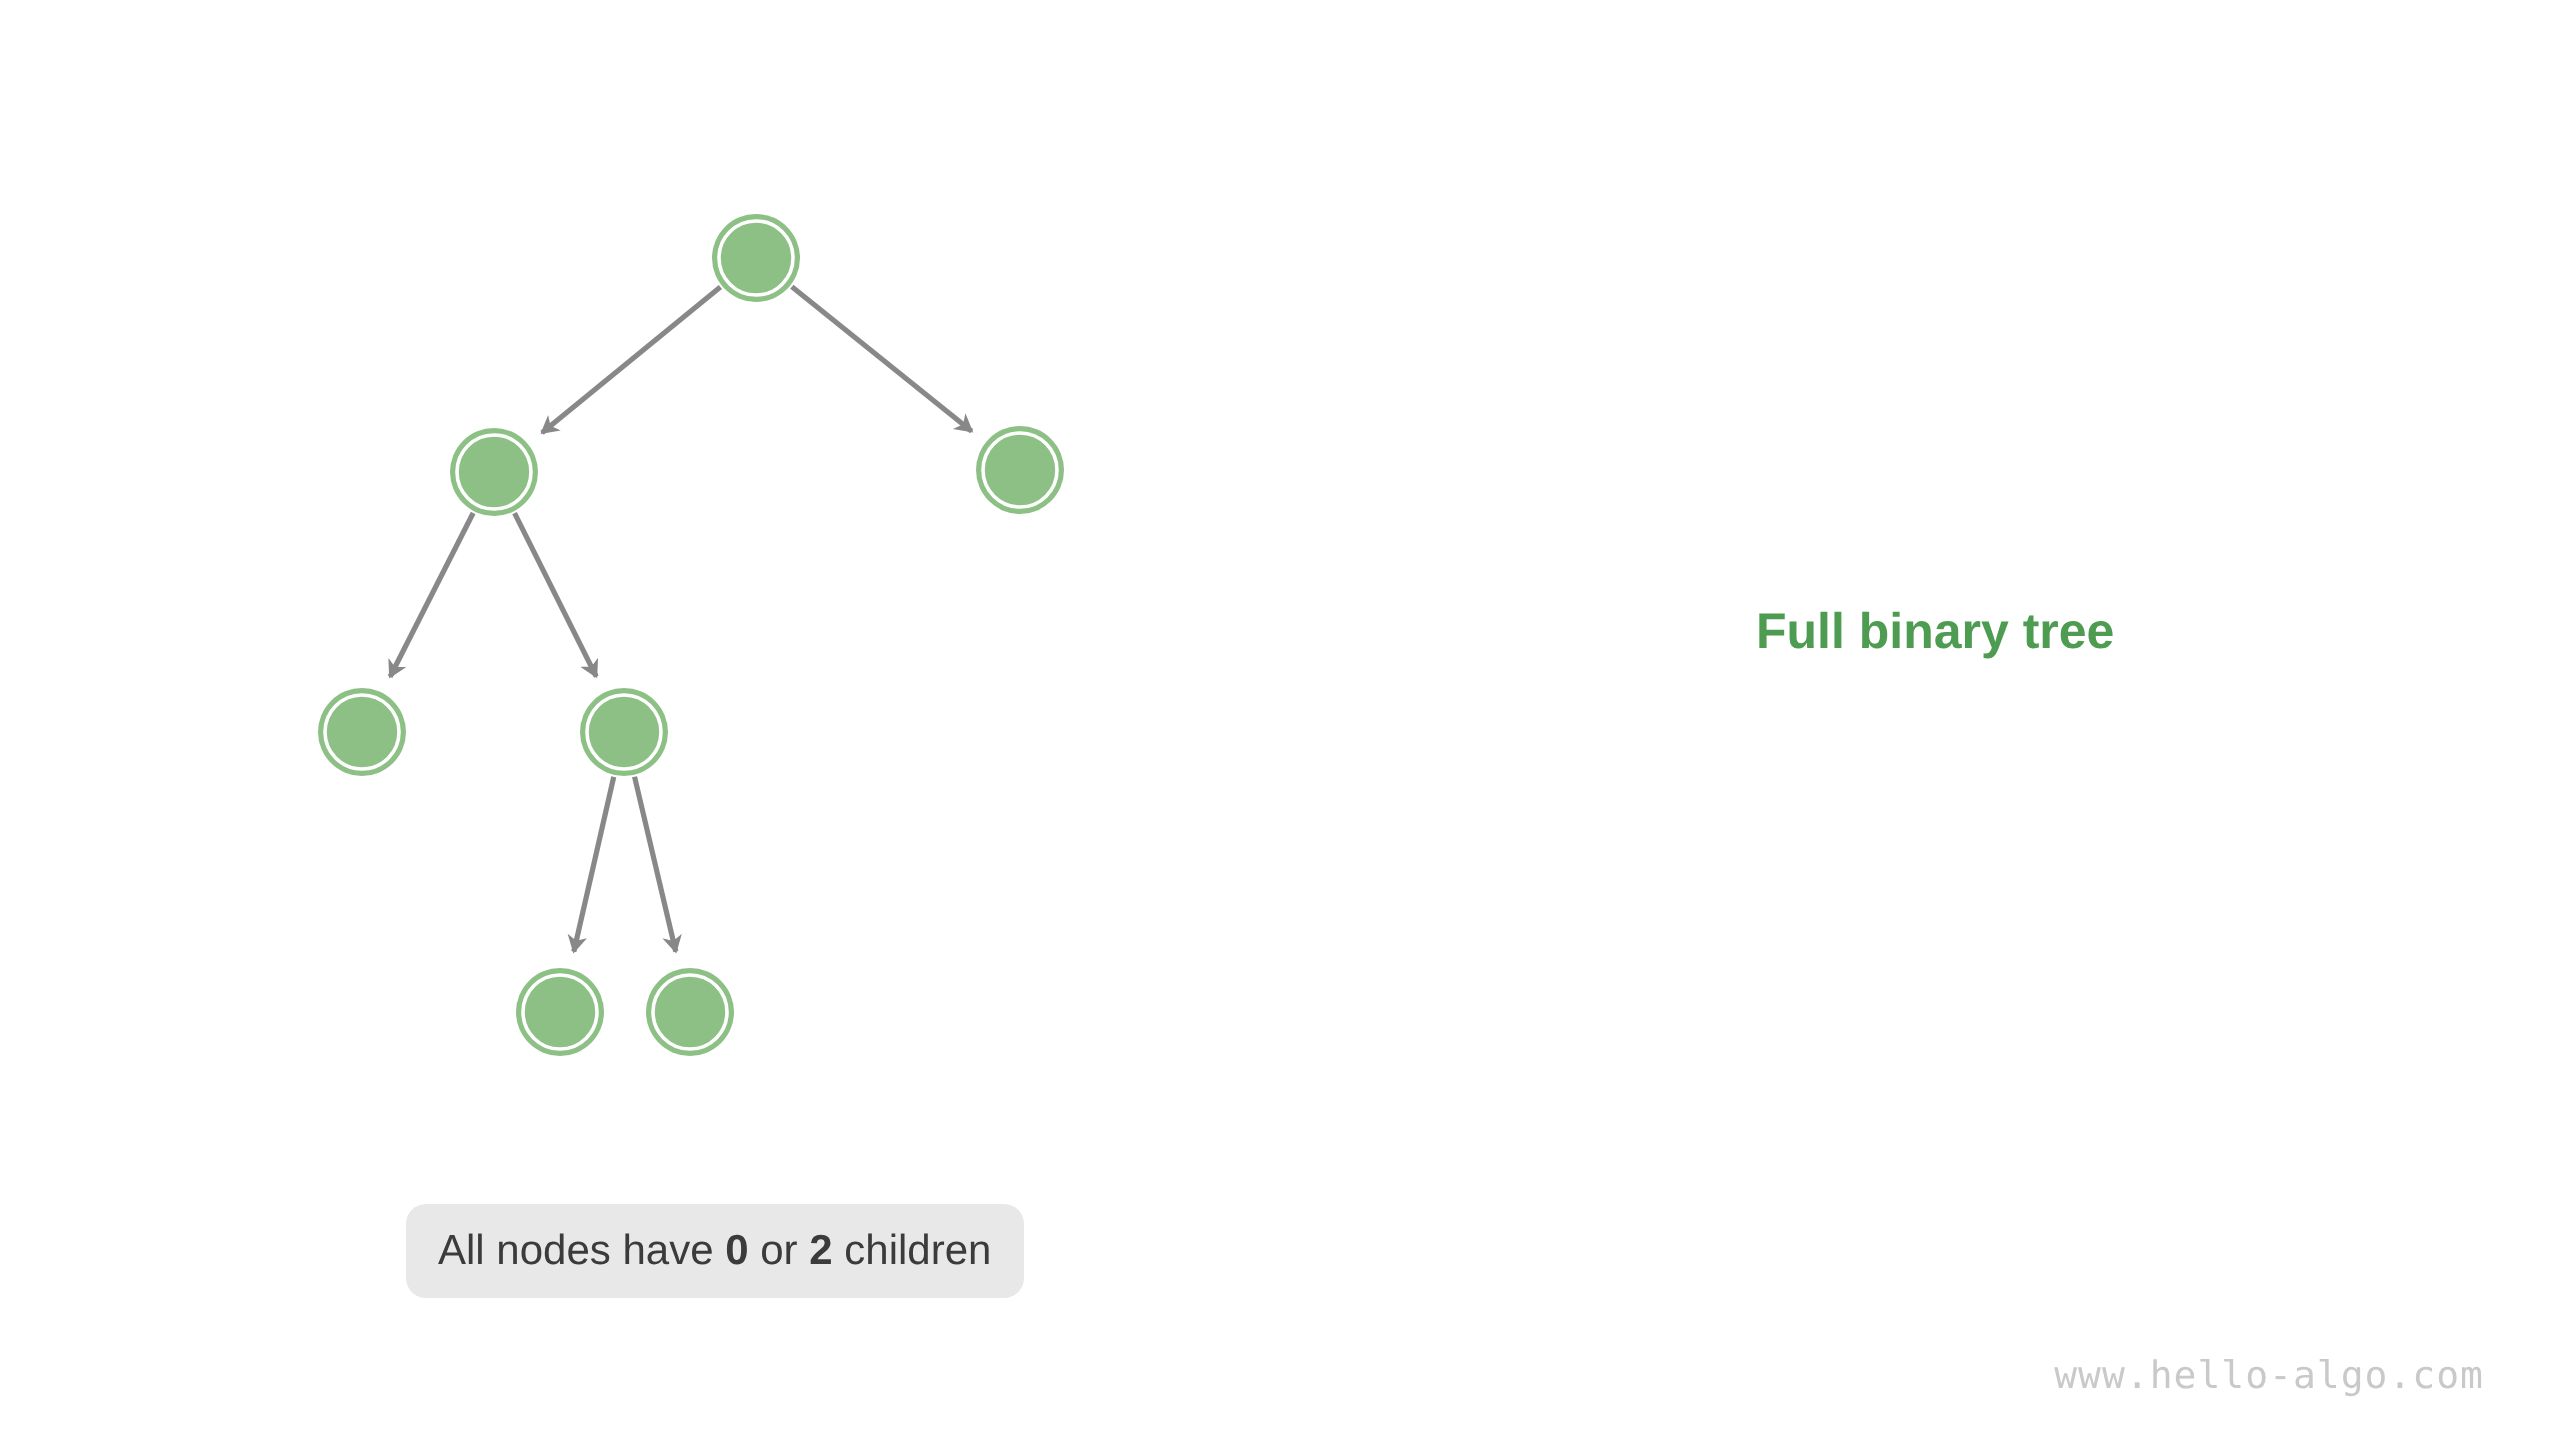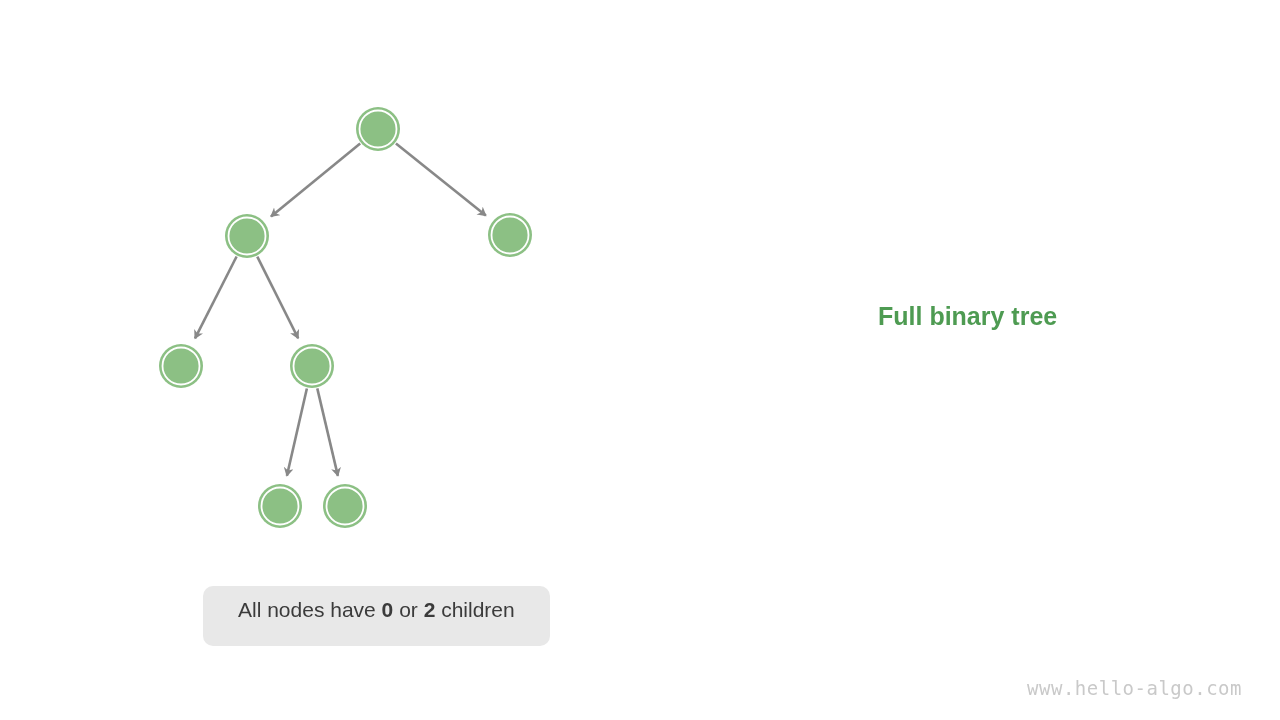--- a/index.html
+++ b/index.html
@@ -24,24 +24,24 @@
     position: absolute;
     left: 878px;
     top: 302px;
     font-size: 25px;
     font-weight: bold;
     letter-spacing: 0px;
   }
   .caption-badge {
     position: absolute;
     left: 203px;
-    top: 586px;
-    height: 60px;
+    top: 602px;
+    height: 47px;
     line-height: 47px;
-    padding: 0 35px;
+    padding: 0 16px;
     border-radius: 10px;
     font-size: 21px;
     white-space: nowrap;
   }
   .caption-badge b {
     font-weight: bold;
   }
   .watermark {
     position: absolute;
     right: 38px;

